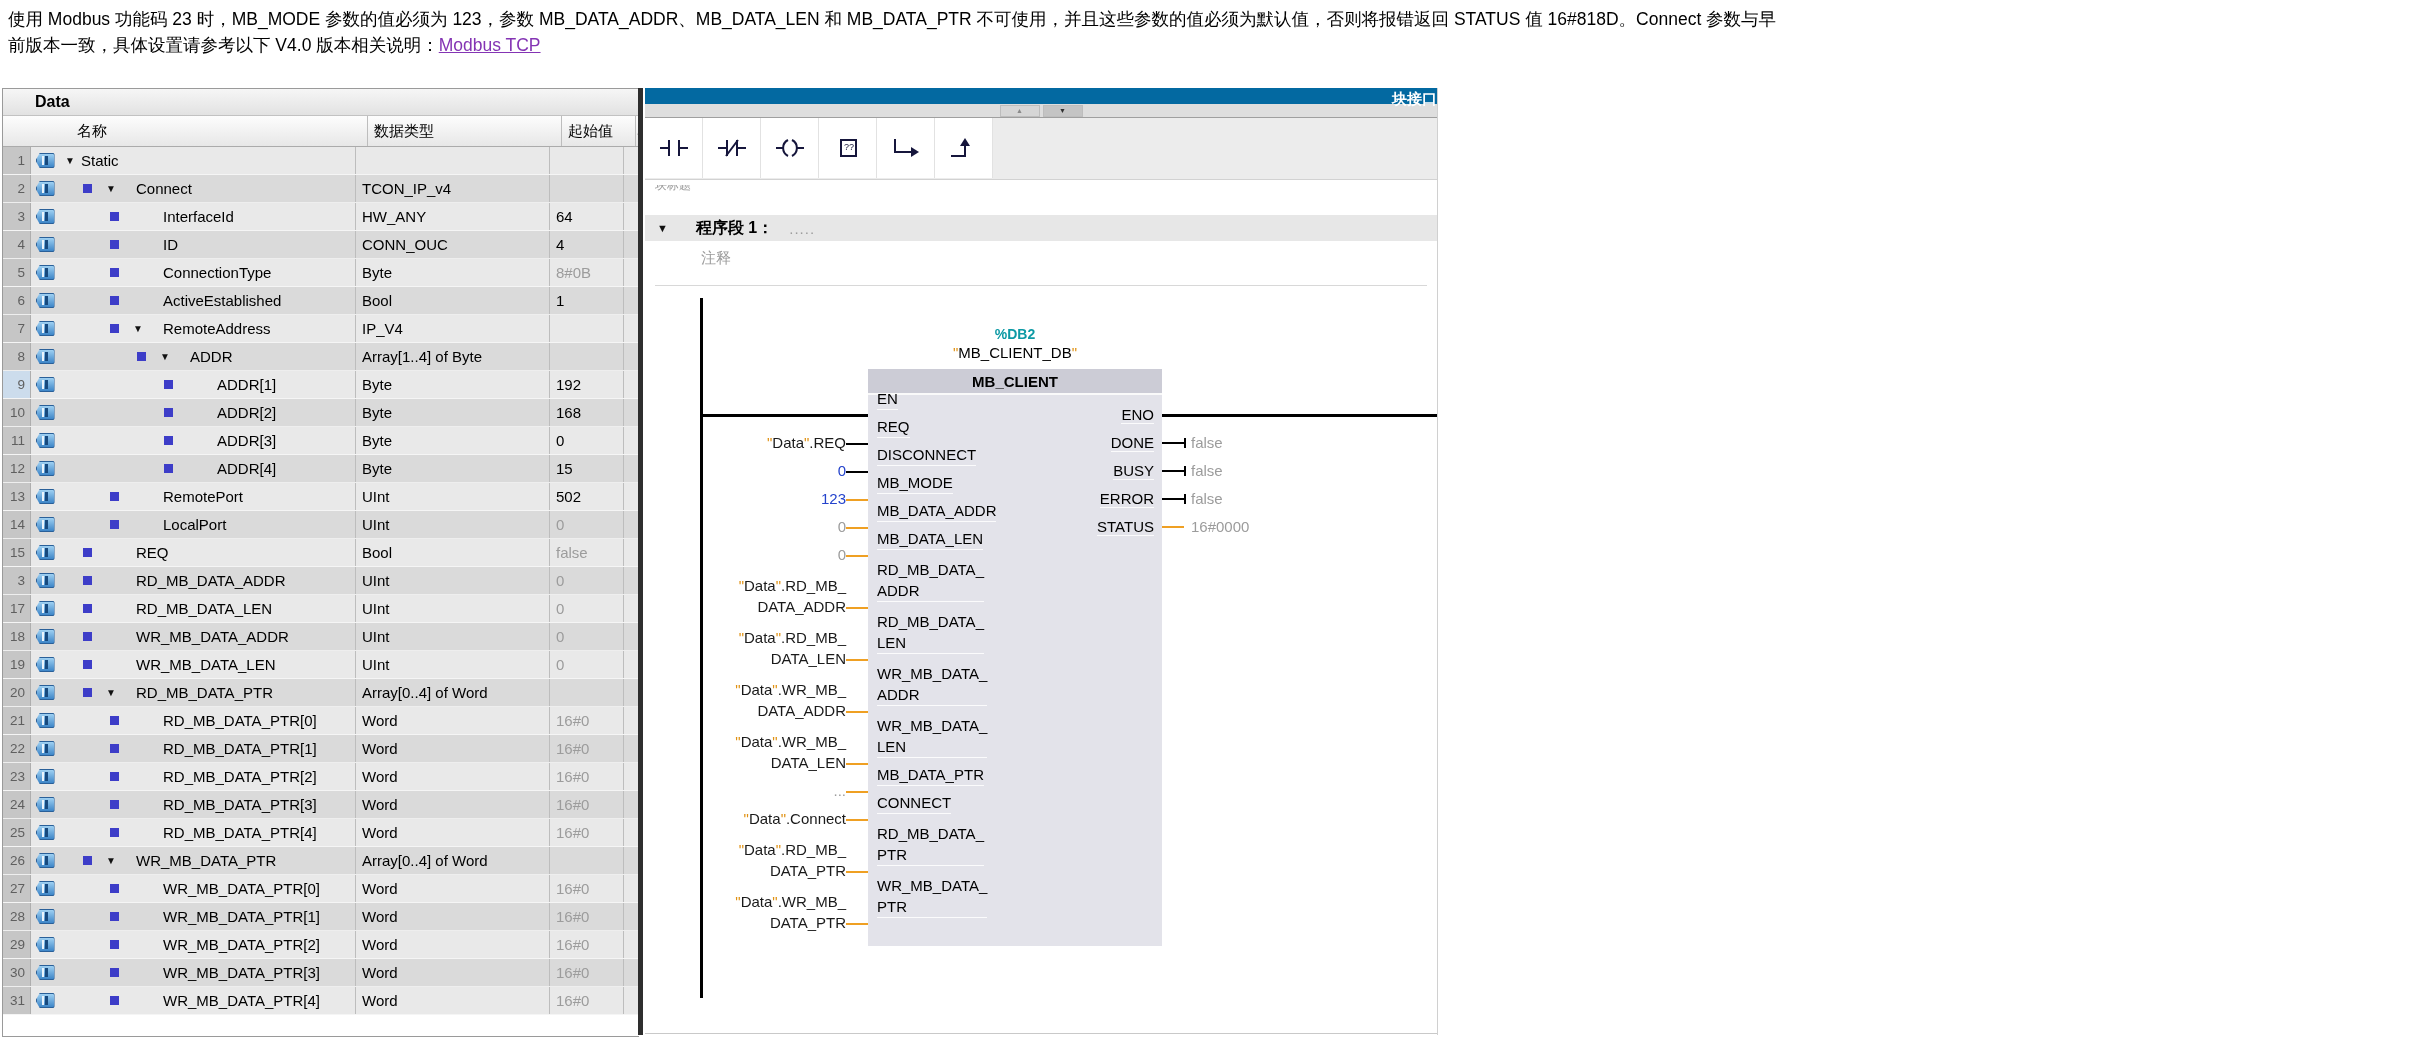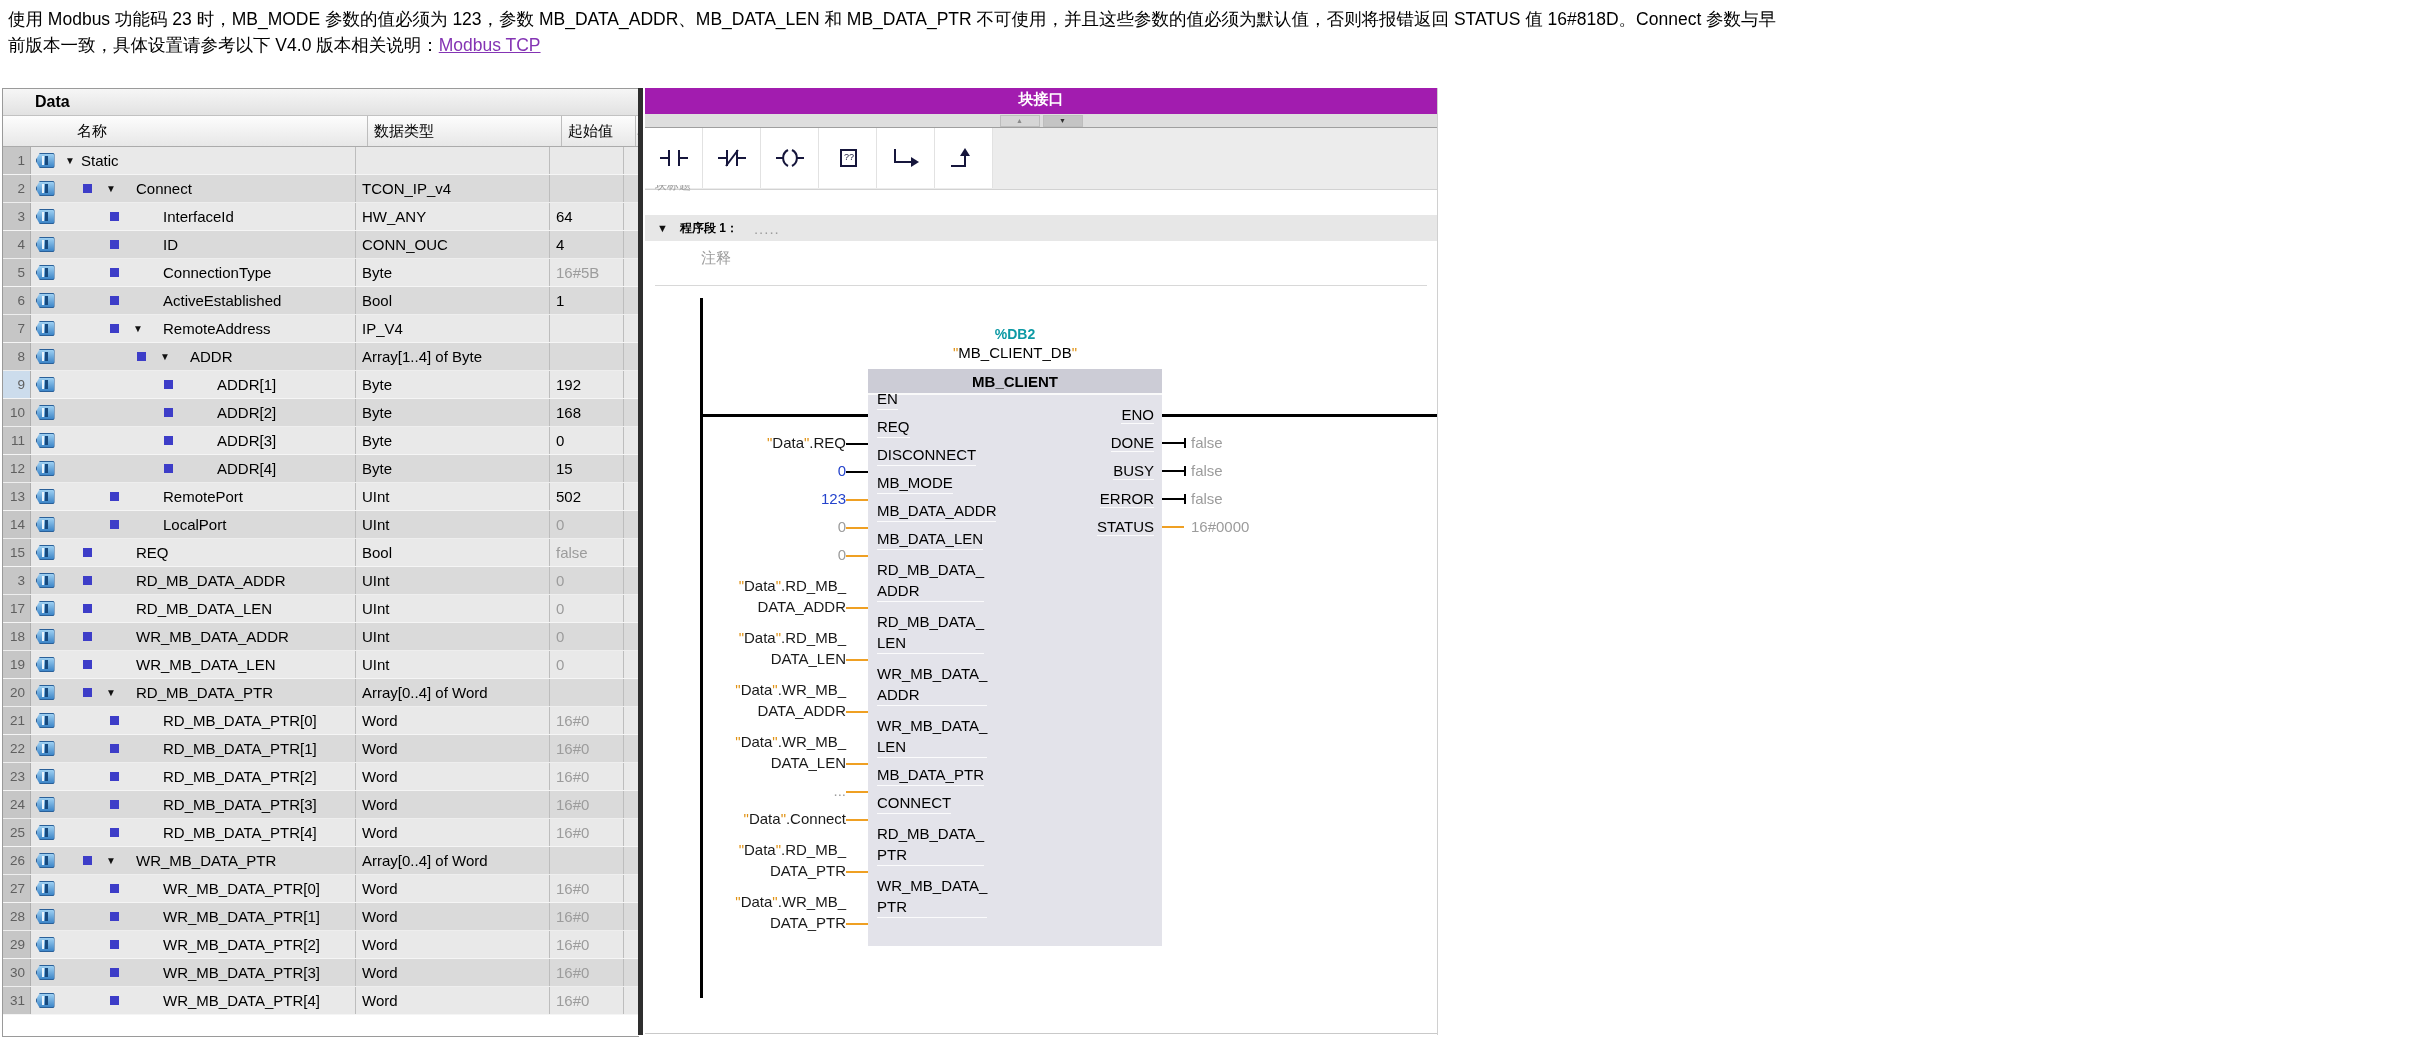--- a/index.html
+++ b/index.html
@@ -53,39 +53,39 @@
   .c-name[data-level="4"]{padding-left:105px;}
   .c-name[data-level="0"] .caret-slot{width:16px;}
   .c-value[data-gray="y"]{color:#9c9c9c;}
 
   
   .divider{position:absolute;left:638px;top:88px;width:5px;height:947px;background:#2e2e2e;}
 
   
   .lad-panel{position:absolute;left:645px;top:88px;width:792px;height:947px;background:#fff;
              border-right:1px solid #d0d0d0;font-size:15px;}
-  .if-bar{height:26px;background:#a21caf;color:#fff;font-weight:bold;font-size:15px;
-          text-align:center;line-height:22px;cursor:pointer;}
+  .if-bar{height:16px;background:#0369a1;color:#fff;font-weight:bold;font-size:15px;
+          text-align:right;line-height:22px;cursor:pointer;}
   .splitter{height:13px;background:#dedede;border-bottom:1px solid #9f9f9f;
             display:flex;justify-content:center;align-items:center;gap:3px;}
   .split-btn{width:38px;height:10px;font-size:7px;line-height:9px;text-align:center;
              background:#d6d6d6;border:1px solid #bdbdbd;color:#8a8a8a;cursor:pointer;}
   .split-btn.down{background:#c4c4c4;color:#2e2e2e;}
   .lad-toolbar{height:61px;background:#ececec;border-bottom:1px solid #d2d2d2;display:flex;}
   .tb-btn{width:57px;height:60px;background:#fff;border-right:1px solid #e2e2e2;
           display:flex;align-items:center;justify-content:center;cursor:pointer;}
   .tb-btn svg{stroke:#16163c;stroke-width:2;fill:none;}
   .tb-btn svg .fillme{fill:#16163c;stroke:none;}
   .tb-btn svg text{fill:#16163c;stroke:none;font-size:9px;font-family:"Liberation Sans",sans-serif;}
   .clip-frag{position:absolute;left:10px;top:97px;height:8px;width:60px;overflow:hidden;color:#9a9a9a;font-size:12px;}
   .clip-frag span{display:block;margin-top:-8px;}
   .net-header{position:absolute;left:0;top:127px;width:100%;height:26px;background:#e7e7e7;
               display:flex;align-items:center;cursor:pointer;}
   .net-caret{margin-left:12px;font-size:11px;color:#111;}
-  .net-title{margin-left:12px;font-weight:bold;font-size:12px;}
+  .net-title{margin-left:28px;font-weight:bold;font-size:16px;}
   .net-dots{margin-left:16px;color:#9c9c9c;letter-spacing:1px;}
   .net-comment{position:absolute;left:56px;top:161px;color:#9c9c9c;}
   .net-sep{position:absolute;left:10px;top:197px;width:calc(100% - 20px);border-top:1px solid #d8d8d8;}
   .rail{position:absolute;left:55px;top:210px;width:3px;height:700px;background:#000;}
   .canvas-bottom{position:absolute;left:0;top:945px;width:100%;border-top:1px solid #c9c9c9;}
 
   
   .fbd{position:absolute;left:55px;top:238px;width:737px;}
   .db-l1{margin-left:168px;width:294px;text-align:center;color:#0d9aa5;font-weight:bold;font-size:14px;}
   .db-l2{margin-left:168px;width:294px;text-align:center;margin-top:2px;margin-bottom:8px;}
@@ -217,21 +217,21 @@
           <span class="tagicon"></span>
         </div>
         <div class="c-name" data-level="2">
           <span class="bullet" data-show="y"></span>
           <span class="caret-slot">
             <span class="caret">▼</span>
           </span>
           <span class="nm">ConnectionType</span>
         </div>
         <div class="c-type">Byte</div>
-        <div class="c-value" data-gray="y">16#5B</div>
+        <div class="c-value" data-gray="y">8#0B</div>
         <div class="c-more"></div>
       </div>
 
       <div class="trow">
         <div class="c-num">6</div>
         <div class="c-icon">
           <span class="tagicon"></span>
         </div>
         <div class="c-name" data-level="2">
           <span class="bullet" data-show="y"></span>

